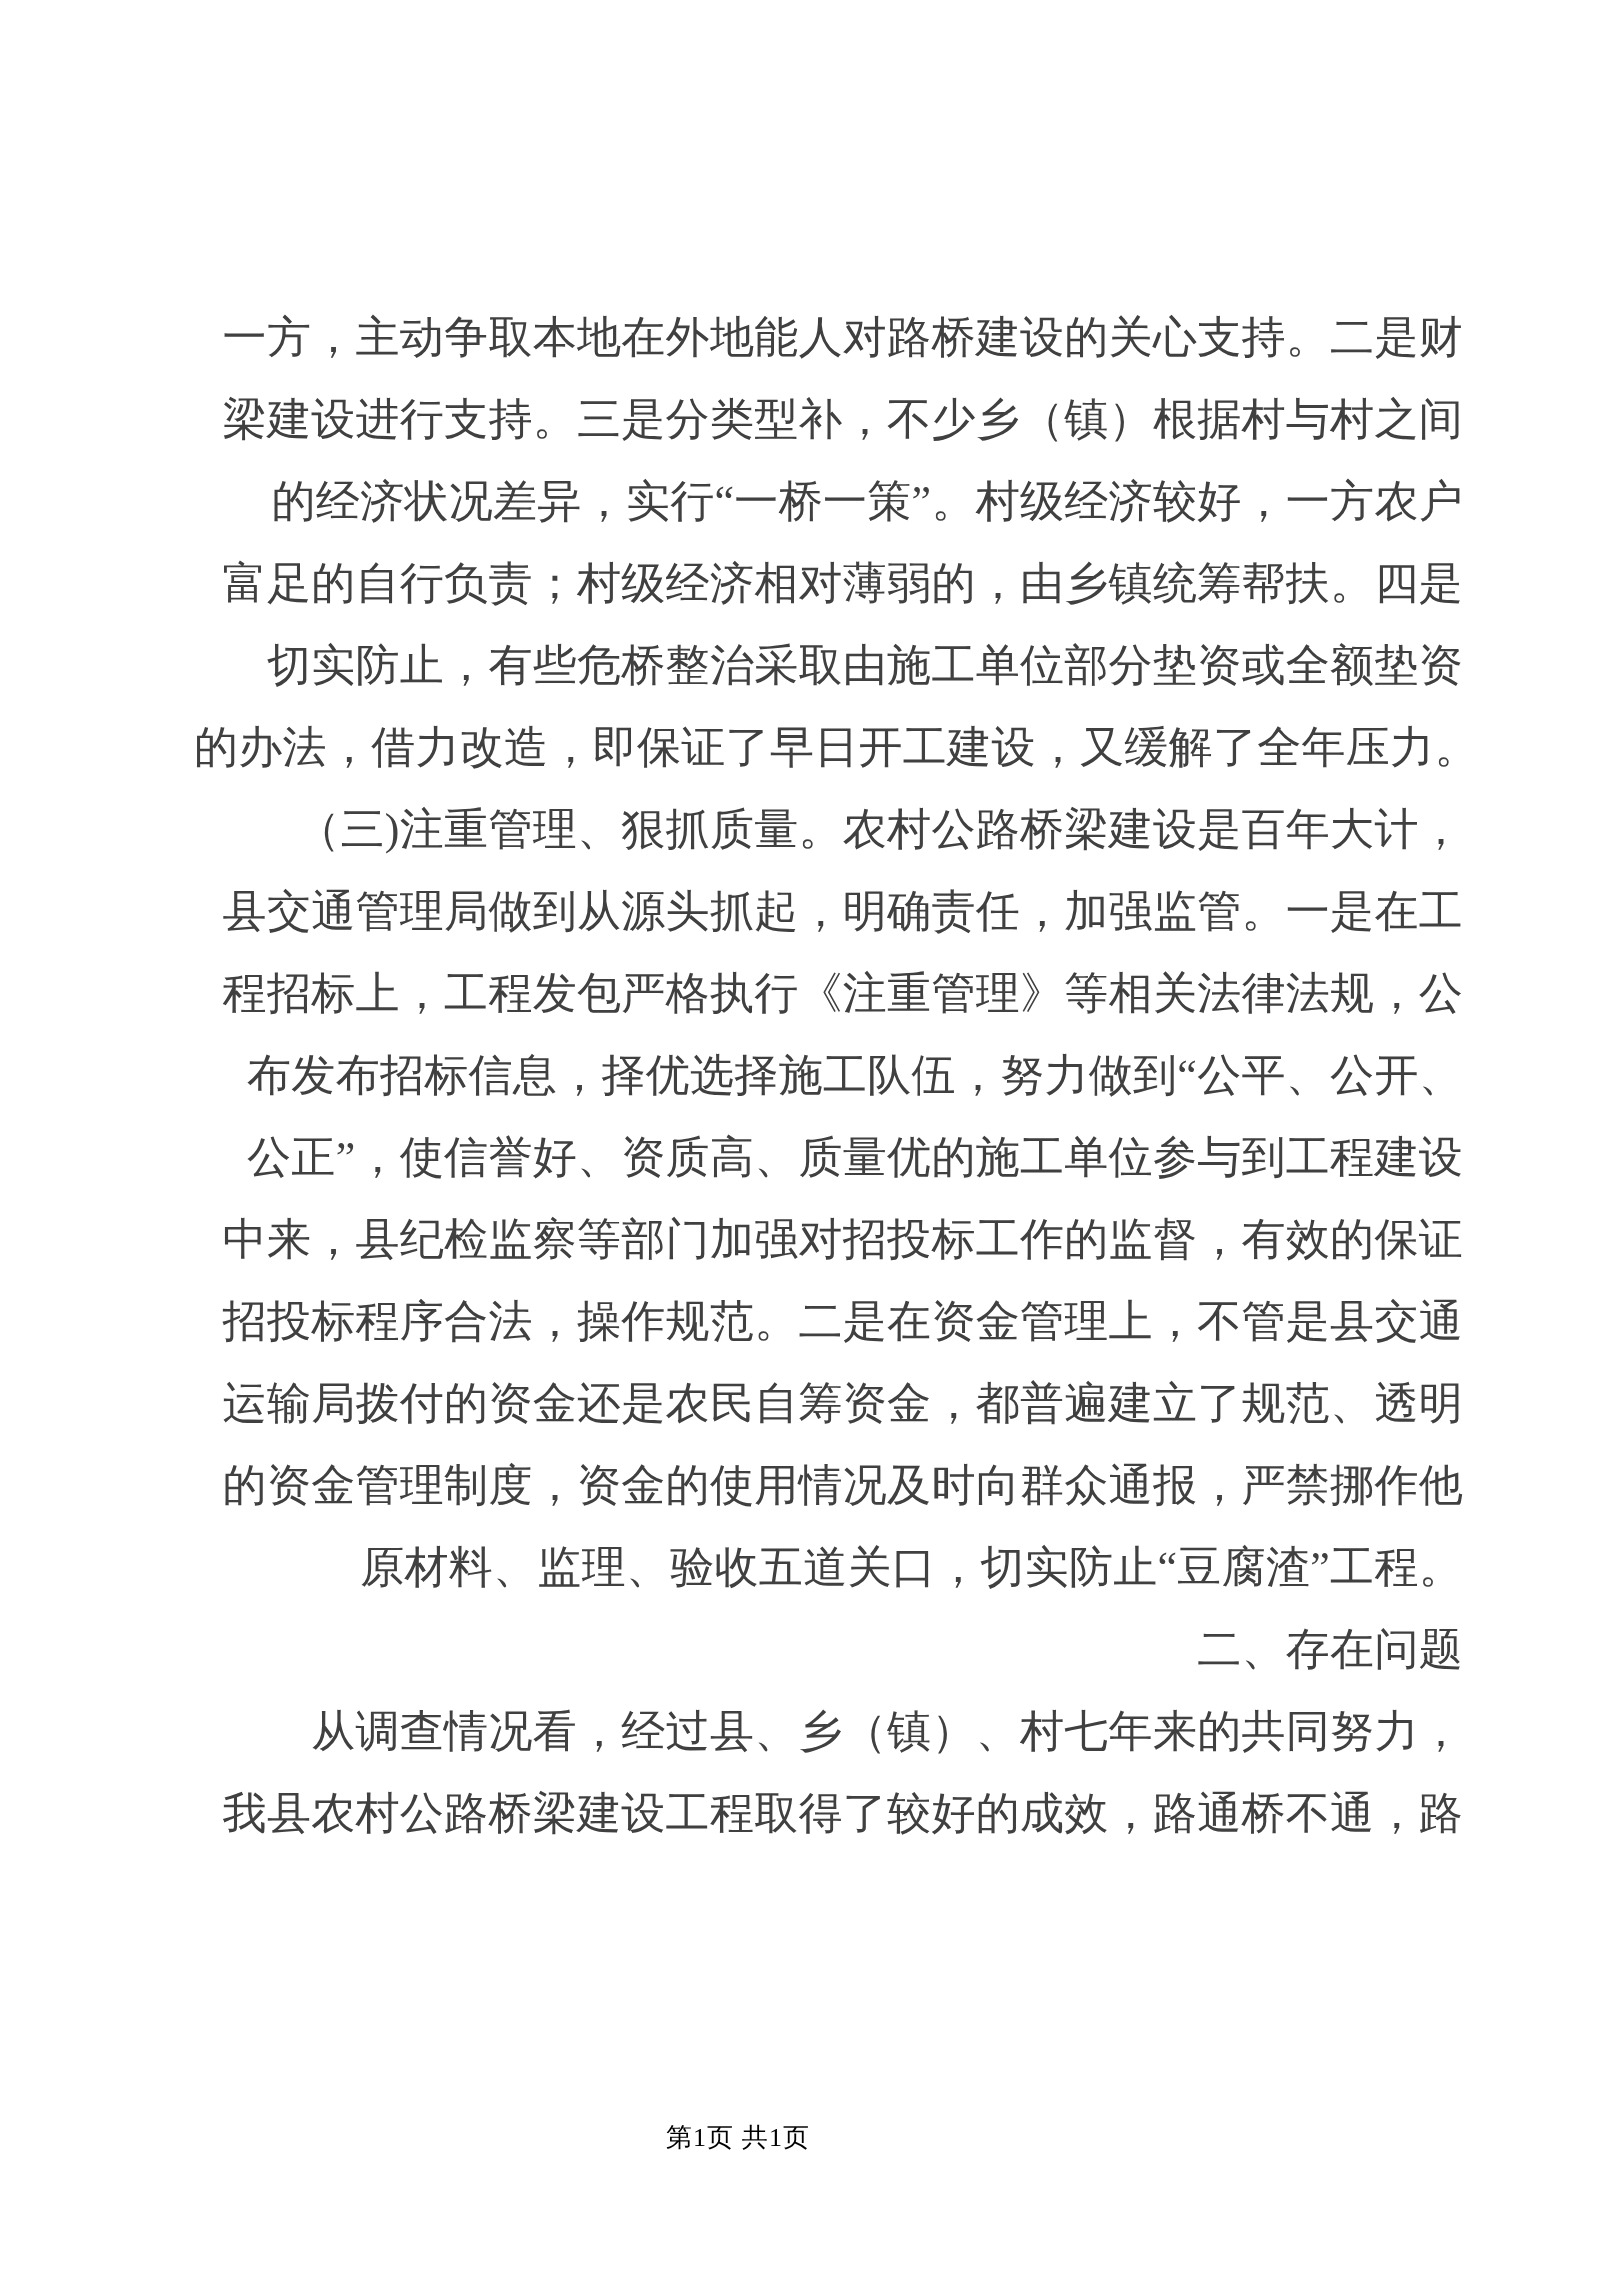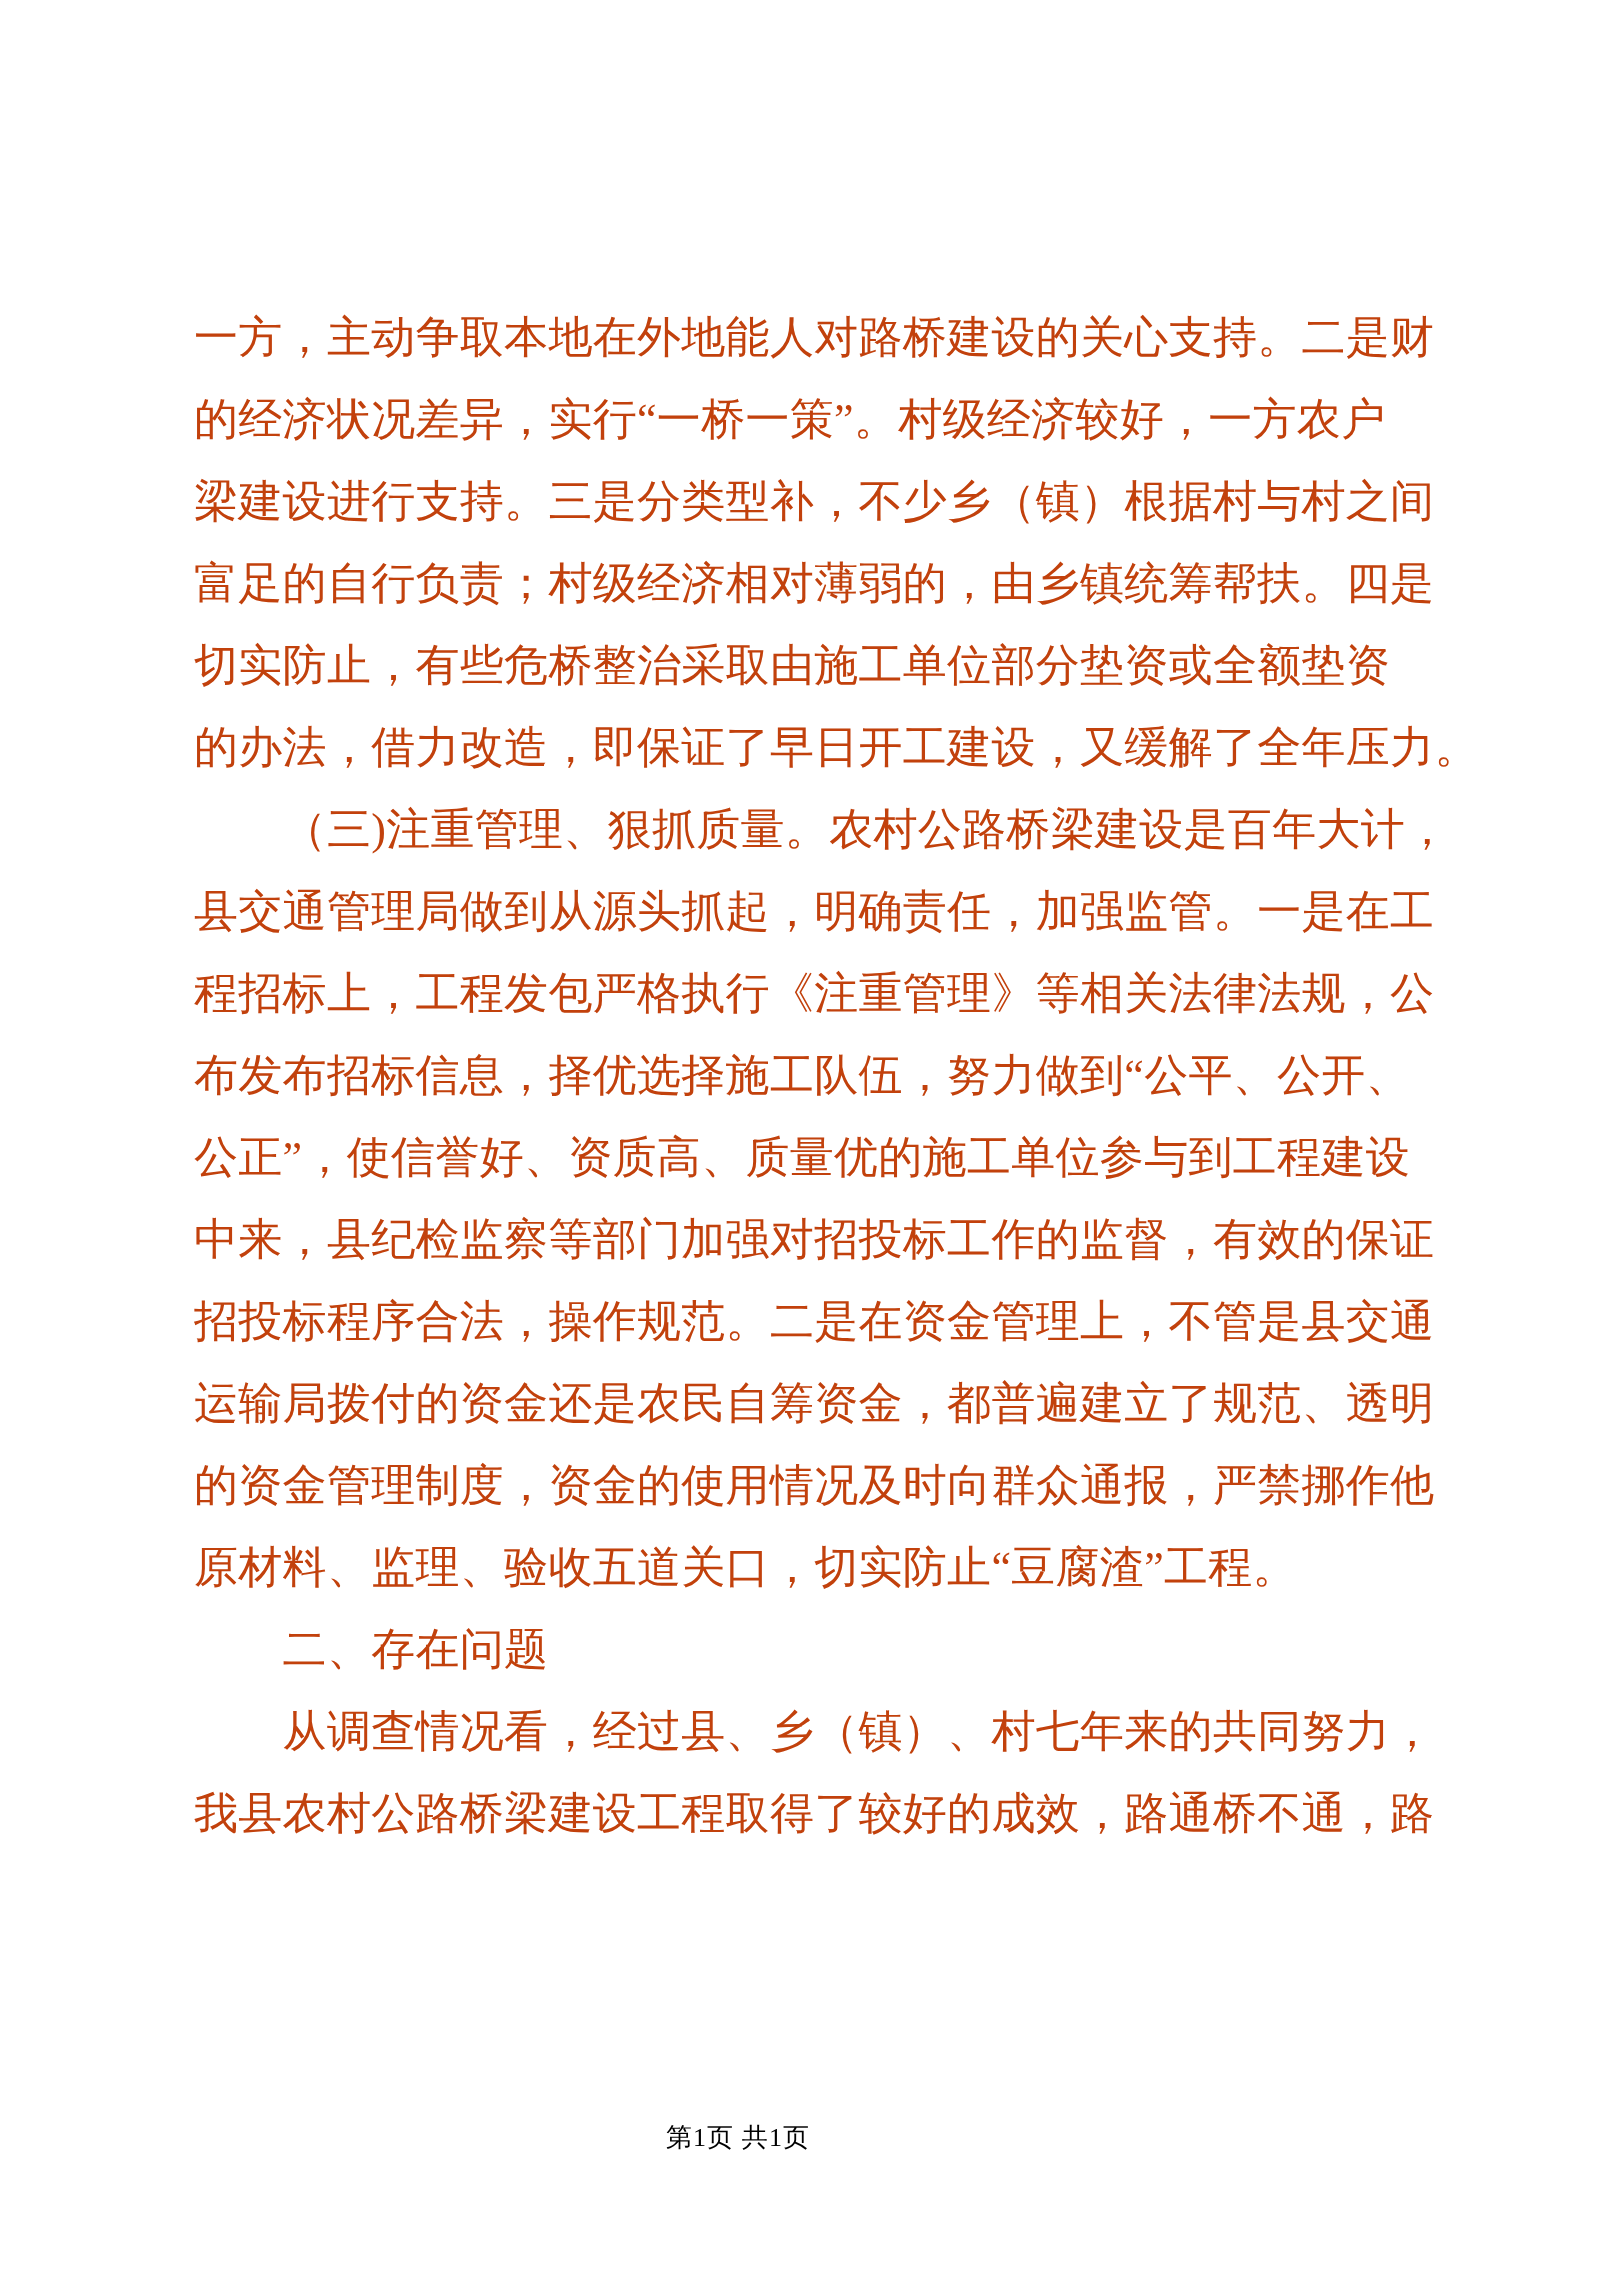--- a/index.html
+++ b/index.html
@@ -21,21 +21,22 @@
     left: 194px;
     top: 297px;
     width: 1269px;
   }
   .line {
     font-size: 44px;
     line-height: 82px;
     height: 82px;
     white-space: pre;
     letter-spacing: 0.3px;
-    color: #c2410c;
+    color: #404040;
+    text-align: right;
   }
   .footer {
     position: absolute;
     top: 2121px;
     left: 0;
     width: 100%;
     text-align: center;
     transform: translateX(-84px);
   }
   .footer-text {
@@ -45,22 +46,22 @@
     letter-spacing: 1.1px;
     margin-left: 21px;
   }
 </style>
 </head>
 <body>
 
 <div class="page">
   <div class="content">
     <div class="line">一方，主动争取本地在外地能人对路桥建设的关心支持。二是财</div>
+    <div class="line">梁建设进行支持。三是分类型补，不少乡（镇）根据村与村之间</div>
     <div class="line">的经济状况差异，实行“一桥一策”。村级经济较好，一方农户</div>
-    <div class="line">梁建设进行支持。三是分类型补，不少乡（镇）根据村与村之间</div>
     <div class="line">富足的自行负责；村级经济相对薄弱的，由乡镇统筹帮扶。四是</div>
     <div class="line">切实防止，有些危桥整治采取由施工单位部分垫资或全额垫资</div>
     <div class="line">的办法，借力改造，即保证了早日开工建设，又缓解了全年压力。</div>
     <div class="line">　　（三)注重管理、狠抓质量。农村公路桥梁建设是百年大计，</div>
     <div class="line">县交通管理局做到从源头抓起，明确责任，加强监管。一是在工</div>
     <div class="line">程招标上，工程发包严格执行《注重管理》等相关法律法规，公</div>
     <div class="line">布发布招标信息，择优选择施工队伍，努力做到“公平、公开、</div>
     <div class="line">公正”，使信誉好、资质高、质量优的施工单位参与到工程建设</div>
     <div class="line">中来，县纪检监察等部门加强对招投标工作的监督，有效的保证</div>
     <div class="line">招投标程序合法，操作规范。二是在资金管理上，不管是县交通</div>

